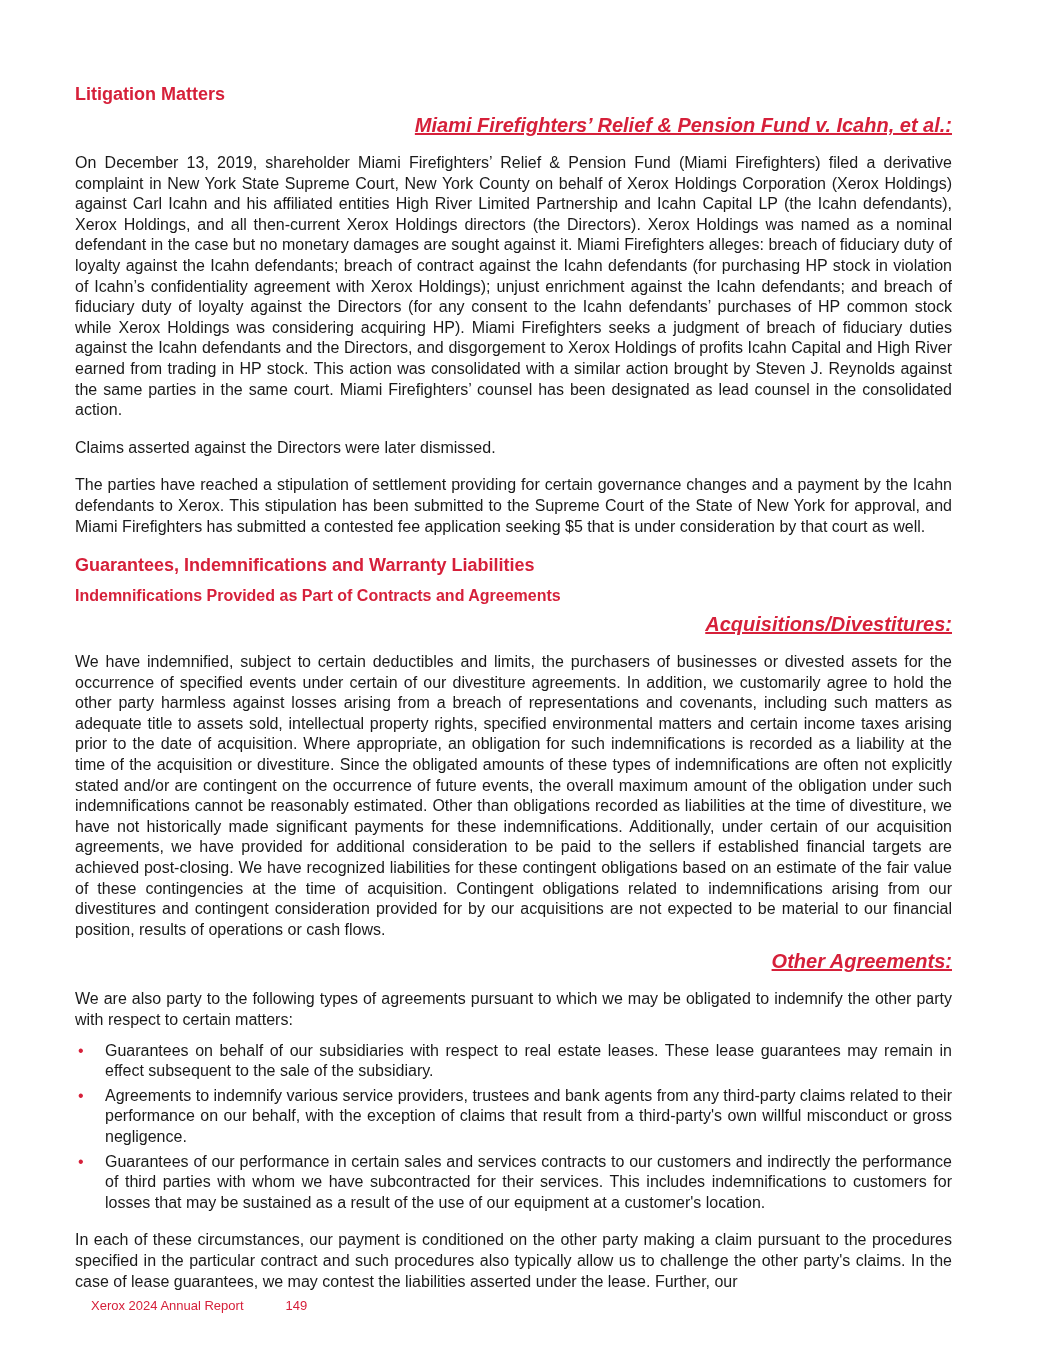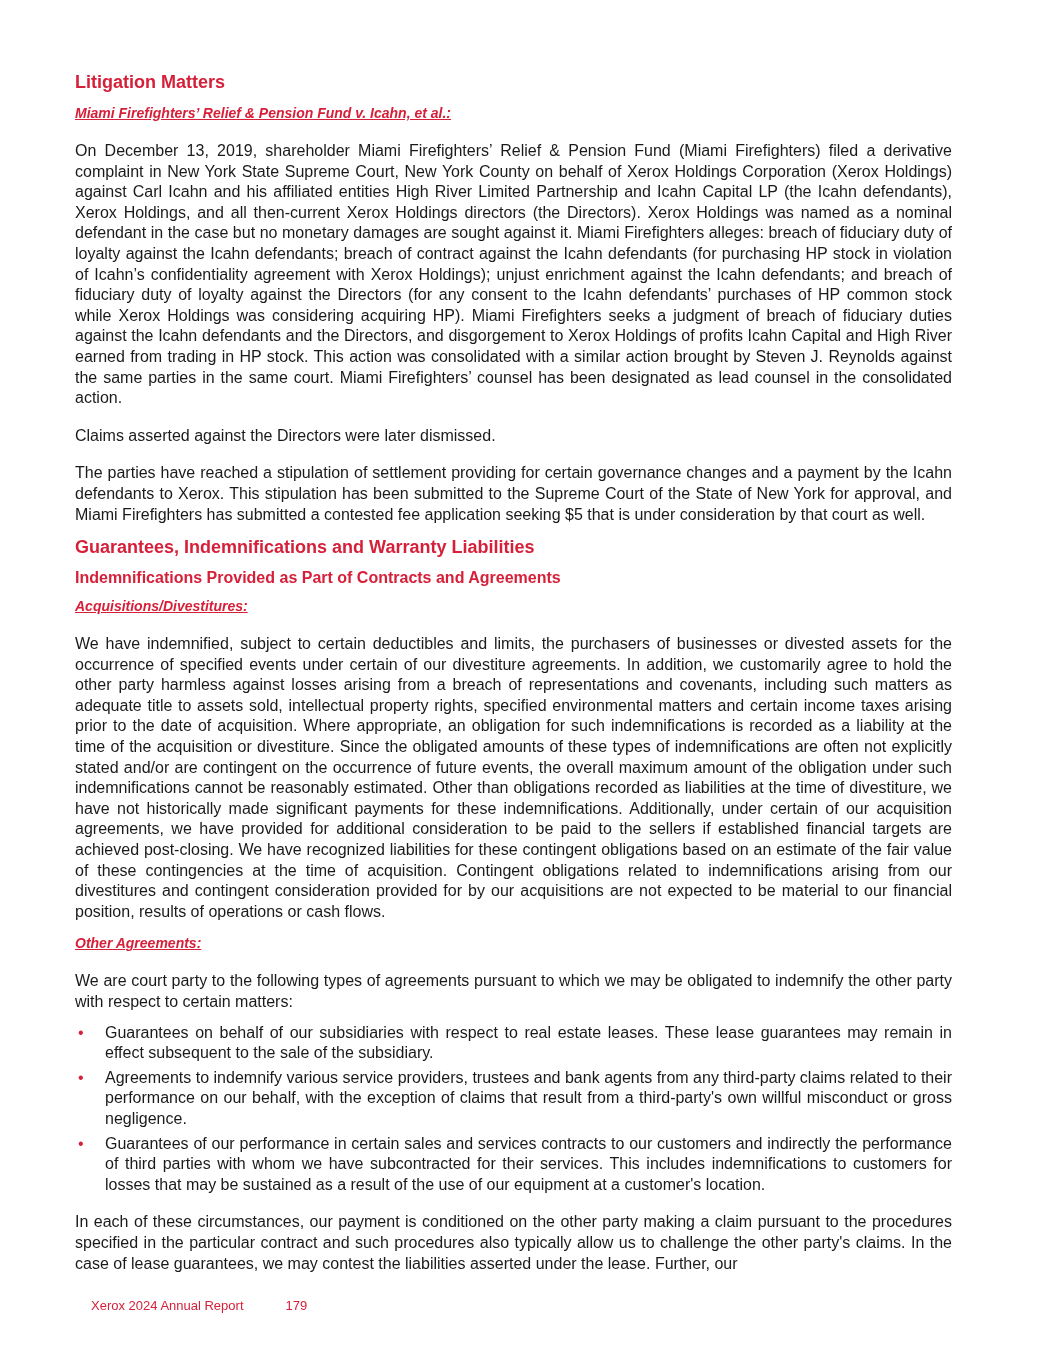--- a/index.html
+++ b/index.html
@@ -1,20 +1,20 @@
 <!DOCTYPE html>
 <html><head>
 <meta charset="utf-8">
 <style>
   html, body { margin: 0; padding: 0; background: #ffffff; }
   body { width: 1048px; height: 1365px; position: relative; overflow: hidden; font-family: "Liberation Sans", sans-serif; color: #1a1a1a; }
   .page { position: absolute; left: 75px; top: 66px; width: 877px; }
-  .h1 { color: #d6203a; font-weight: bold; font-size: 18px; line-height: 24px; margin: 4px 0 8px 0; }
+  .h1 { color: #d6203a; font-weight: bold; font-size: 18px; line-height: 24px; margin: 16px 0 8px 0; }
   .h2 { color: #d6203a; font-weight: bold; font-size: 16px; line-height: 22px; margin: 4px 0 6px 0; }
-  .h3 { color: #d6203a; font-weight: bold; font-style: italic; text-decoration: underline; font-size: 14px; line-height: 22px; margin: 0 0 6px 0; }
+  .h3 { color: #d6203a; font-weight: bold; font-style: italic; text-decoration: underline; font-size: 20px; line-height: 22px; margin: 0 0 6px 0; text-align: right; }
   p { font-size: 16px; line-height: 20.6px; text-align: justify; margin: 17px 0 10px 0; }
   ul { list-style: none; margin: 0 0 10px 0; padding: 0; }
   li { position: relative; padding-left: 30px; font-size: 16px; line-height: 20.6px; text-align: justify; margin-bottom: 4px; }
   .bullet { position: absolute; left: 3px; top: 0; color: #d6203a; font-size: 16px; }
   .footer { position: absolute; left: 71px; top: 1298px; color: #d6203a; font-size: 13px; }
   .footer span { margin-right: 22px; margin-left: 20px; }
 </style>
 </head>
 <body>
 
@@ -24,33 +24,33 @@
   <p>On December 13, 2019, shareholder Miami Firefighters’ Relief &amp; Pension Fund (Miami Firefighters) filed a derivative complaint in New York State Supreme Court, New York County on behalf of Xerox Holdings Corporation (Xerox Holdings) against Carl Icahn and his affiliated entities High River Limited Partnership and Icahn Capital LP (the Icahn defendants), Xerox Holdings, and all then-current Xerox Holdings directors (the Directors). Xerox Holdings was named as a nominal defendant in the case but no monetary damages are sought against it. Miami Firefighters alleges: breach of fiduciary duty of loyalty against the Icahn defendants; breach of contract against the Icahn defendants (for purchasing HP stock in violation of Icahn’s confidentiality agreement with Xerox Holdings); unjust enrichment against the Icahn defendants; and breach of fiduciary duty of loyalty against the Directors (for any consent to the Icahn defendants’ purchases of HP common stock while Xerox Holdings was considering acquiring HP). Miami Firefighters seeks a judgment of breach of fiduciary duties against the Icahn defendants and the Directors, and disgorgement to Xerox Holdings of profits Icahn Capital and High River earned from trading in HP stock. This action was consolidated with a similar action brought by Steven J. Reynolds against the same parties in the same court. Miami Firefighters’ counsel has been designated as lead counsel in the consolidated action.</p>
   <p>Claims asserted against the Directors were later dismissed.</p>
   <p>The parties have reached a stipulation of settlement providing for certain governance changes and a payment by the Icahn defendants to Xerox. This stipulation has been submitted to the Supreme Court of the State of New York for approval, and Miami Firefighters has submitted a contested fee application seeking $5 that is under consideration by that court as well.</p>
 
   <div class="h1">Guarantees, Indemnifications and Warranty Liabilities</div>
   <div class="h2">Indemnifications Provided as Part of Contracts and Agreements</div>
   <div class="h3">Acquisitions/Divestitures:</div>
   <p>We have indemnified, subject to certain deductibles and limits, the purchasers of businesses or divested assets for the occurrence of specified events under certain of our divestiture agreements. In addition, we customarily agree to hold the other party harmless against losses arising from a breach of representations and covenants, including such matters as adequate title to assets sold, intellectual property rights, specified environmental matters and certain income taxes arising prior to the date of acquisition. Where appropriate, an obligation for such indemnifications is recorded as a liability at the time of the acquisition or divestiture. Since the obligated amounts of these types of indemnifications are often not explicitly stated and/or are contingent on the occurrence of future events, the overall maximum amount of the obligation under such indemnifications cannot be reasonably estimated. Other than obligations recorded as liabilities at the time of divestiture, we have not historically made significant payments for these indemnifications. Additionally, under certain of our acquisition agreements, we have provided for additional consideration to be paid to the sellers if established financial targets are achieved post-closing. We have recognized liabilities for these contingent obligations based on an estimate of the fair value of these contingencies at the time of acquisition. Contingent obligations related to indemnifications arising from our divestitures and contingent consideration provided for by our acquisitions are not expected to be material to our financial position, results of operations or cash flows.</p>
 
   <div class="h3">Other Agreements:</div>
-  <p>We are court party to the following types of agreements pursuant to which we may be obligated to indemnify the other party with respect to certain matters:</p>
+  <p>We are also party to the following types of agreements pursuant to which we may be obligated to indemnify the other party with respect to certain matters:</p>
   <ul>
     <li>
       <span class="bullet">•</span>
       <span>Guarantees on behalf of our subsidiaries with respect to real estate leases. These lease guarantees may remain in effect subsequent to the sale of the subsidiary.</span>
     </li>
     <li>
       <span class="bullet">•</span>
       <span>Agreements to indemnify various service providers, trustees and bank agents from any third-party claims related to their performance on our behalf, with the exception of claims that result from a third-party's own willful misconduct or gross negligence.</span>
     </li>
     <li>
       <span class="bullet">•</span>
       <span>Guarantees of our performance in certain sales and services contracts to our customers and indirectly the performance of third parties with whom we have subcontracted for their services. This includes indemnifications to customers for losses that may be sustained as a result of the use of our equipment at a customer's location.</span>
     </li>
   </ul>
   <p>In each of these circumstances, our payment is conditioned on the other party making a claim pursuant to the procedures specified in the particular contract and such procedures also typically allow us to challenge the other party's claims. In the case of lease guarantees, we may contest the liabilities asserted under the lease. Further, our</p>
 </div>
 
 <div class="footer">
-  <span>Xerox 2024 Annual Report</span><span>179</span>
+  <span>Xerox 2024 Annual Report</span><span>149</span>
 </div>
 
 </body></html>

